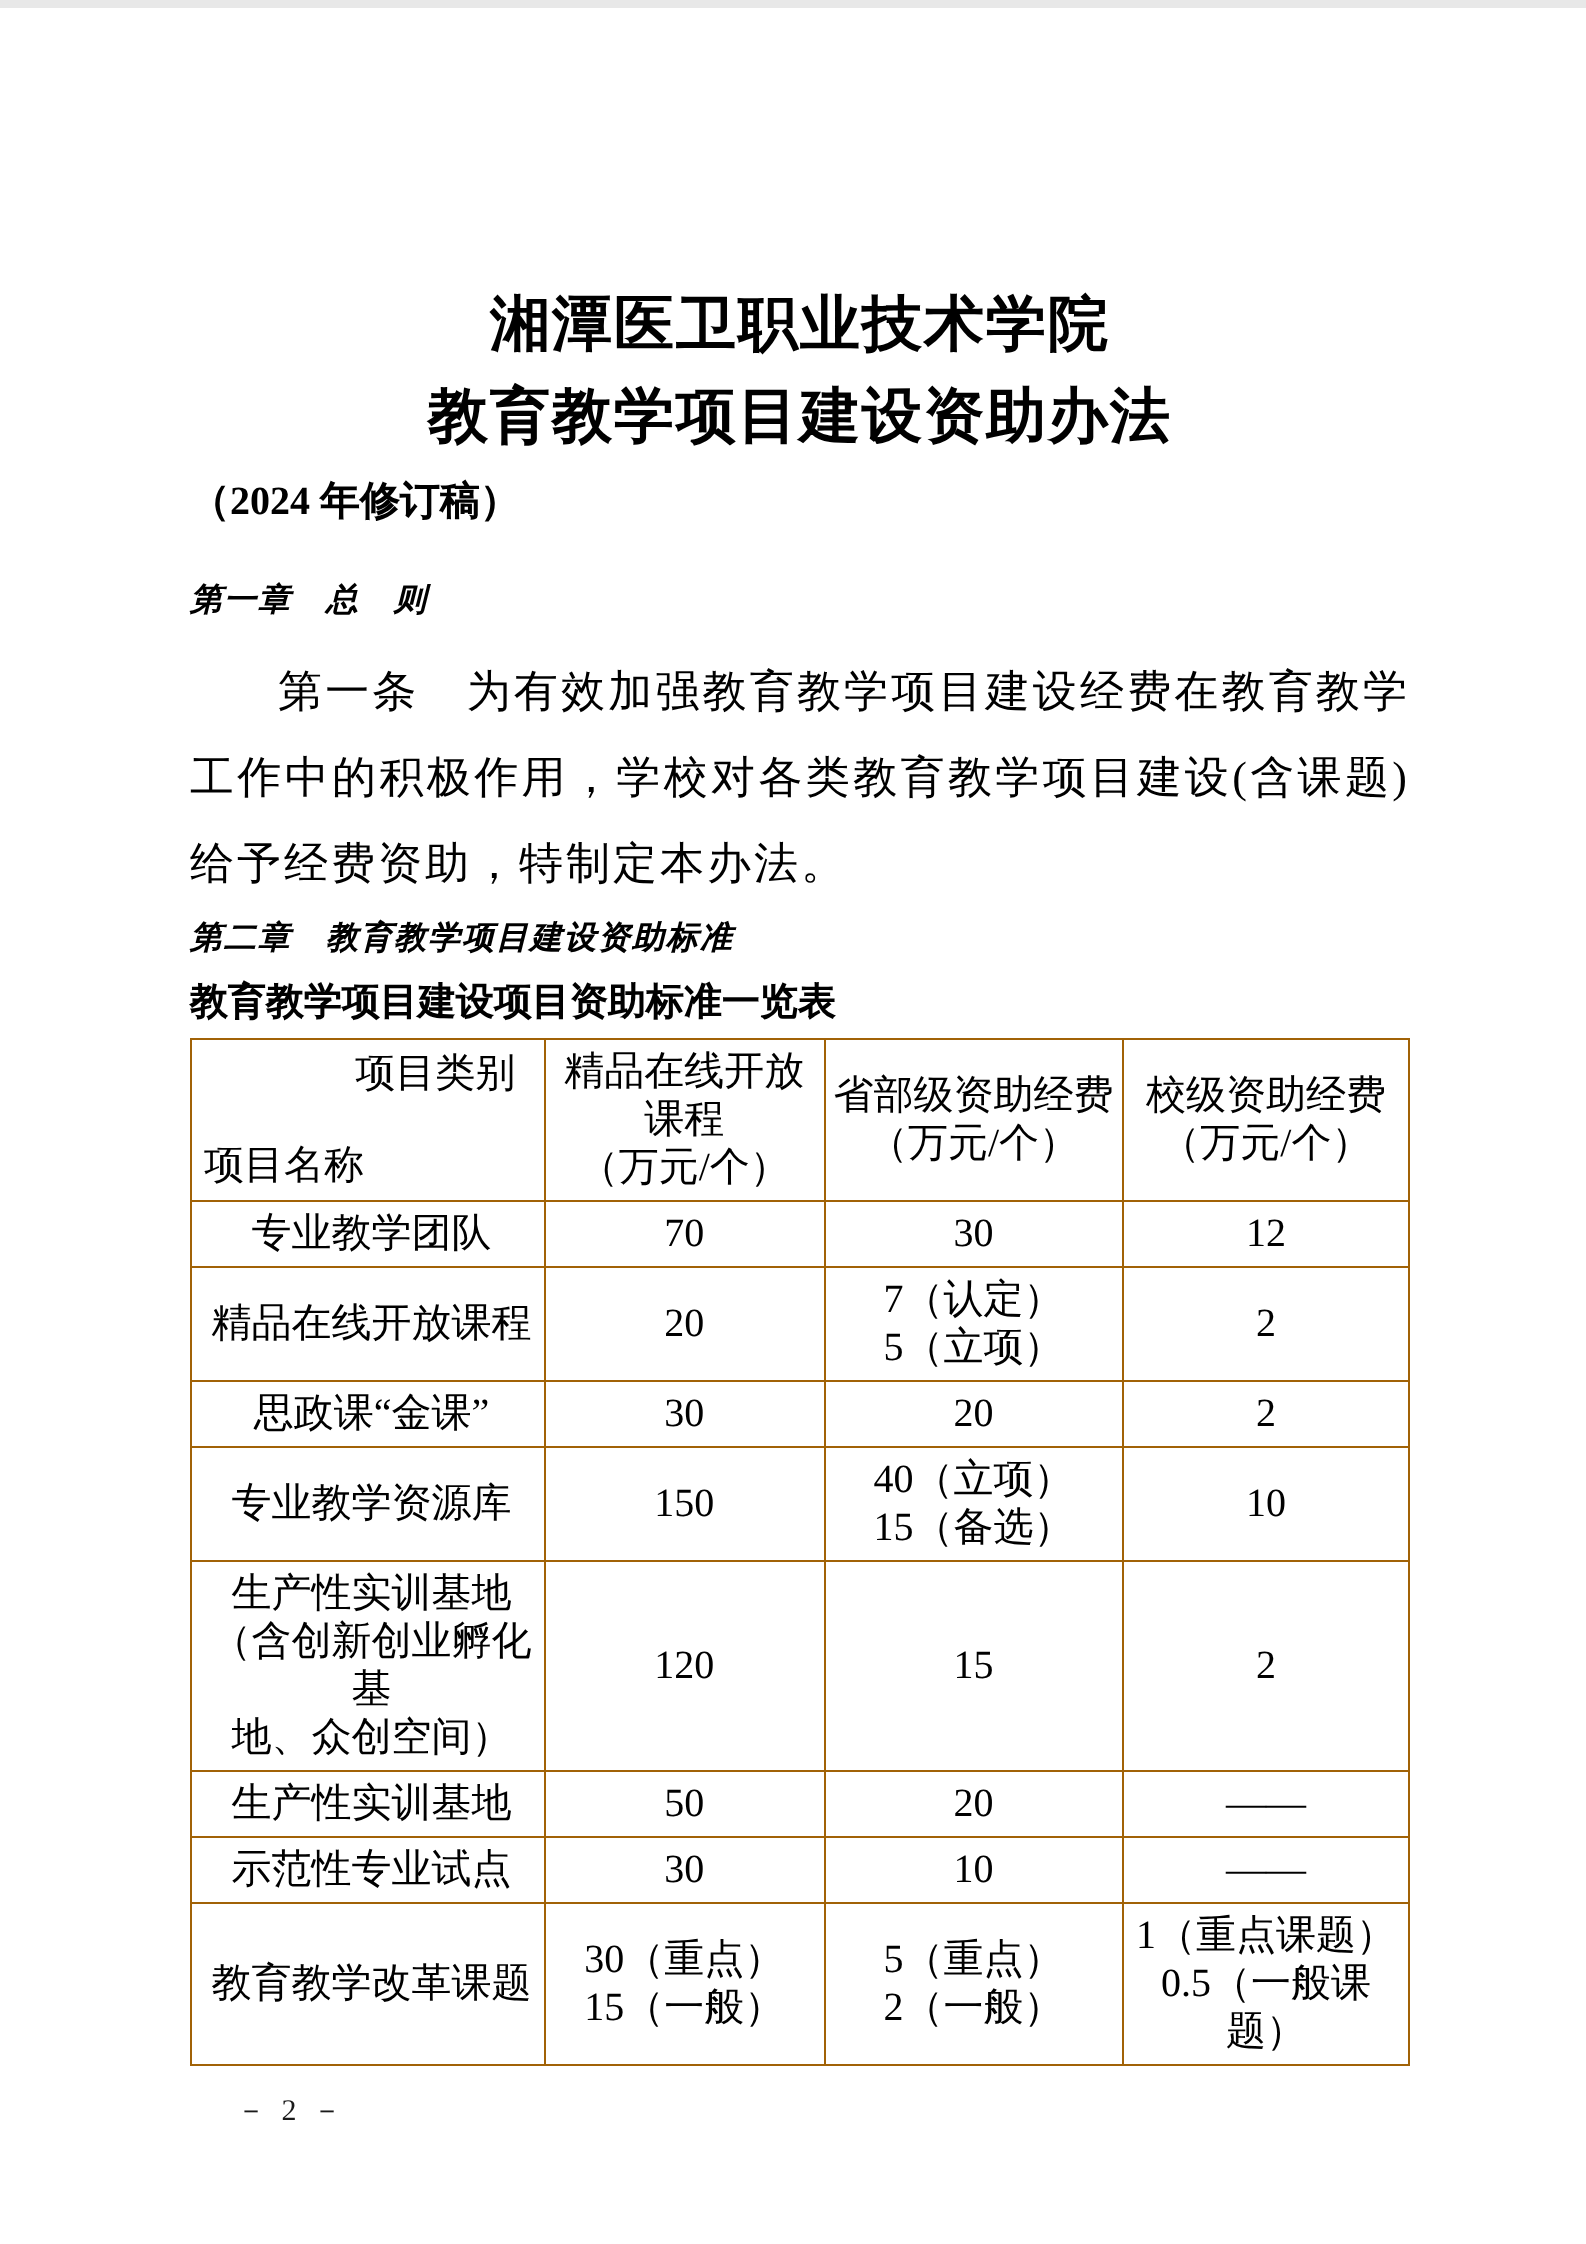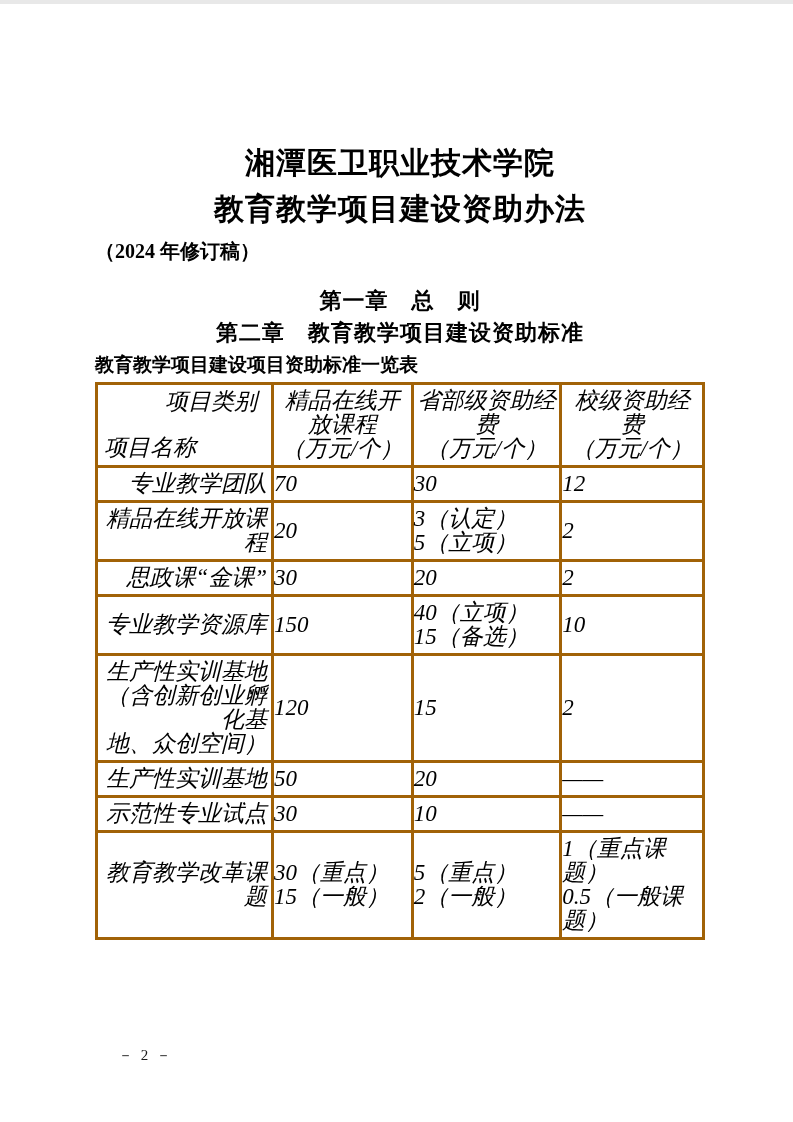--- a/index.html
+++ b/index.html
@@ -24,25 +24,26 @@
     letter-spacing: 1px;
   }
   .subtitle {
     margin-top: 6px;
     font-weight: bold;
     font-size: 20px;
     line-height: 26px;
   }
   .chapter {
     margin-top: 22px;
-    text-align: center;
+    text-align: left;
     font-weight: bold;
-    font-size: 22px;
+    font-size: 16px;
     line-height: 30px;
     letter-spacing: 1px;
+    font-style: italic;
   }
   .chapter.second { margin-top: 2px; }
   .body-para {
     margin: 8px 0 0 0;
     font-size: 22px;
     line-height: 43px;
     letter-spacing: 1.5px;
     text-align: justify;
     text-indent: 2em;
   }
@@ -53,34 +54,33 @@
     line-height: 26px;
   }
   table.funding-table {
     margin-top: 4px;
     width: 100%;
     border-collapse: collapse;
     table-layout: fixed;
   }
   table.funding-table th,
   table.funding-table td {
-    border: 3px solid #a16207;
-    font-size: 23px;
+    border: 1px solid #a16207;
+    font-size: 20px;
     line-height: 24px;
     font-weight: normal;
     vertical-align: middle;
     white-space: pre-line;
-    font-style: italic;
   }
   th.corner { position: relative; height: 66px; }
   .corner-top  { position: absolute; top: 5px;  right: 14px; }
   .corner-bottom { position: absolute; bottom: 5px; left: 6px; }
   th.col-h { text-align: center; padding: 4px 2px; }
-  td.cell-name { text-align: right; padding: 4px 4px 4px 8px; }
-  td.cell-val  { text-align: left; padding: 4px 0; }
+  td.cell-name { text-align: center; padding: 4px 4px 4px 8px; }
+  td.cell-val  { text-align: center; padding: 4px 0; }
   .page-footer {
     position: absolute;
     left: 118px;
     top: 1042px;
     font-size: 15px;
     letter-spacing: 2px;
     color: #1a1a1a;
   }
 </style>
 </head>
@@ -89,20 +89,21 @@
 <div class="page">
   <div class="content">
 
     <div class="doc-title">湘潭医卫职业技术学院</div>
     <div class="doc-title">教育教学项目建设资助办法</div>
 
     <div class="subtitle">（2024 年修订稿）</div>
 
     <div class="chapter">第一章　总　则</div>
 
+    <p class="body-para">第一条　为有效加强教育教学项目建设经费在教育教学工作中的积极作用，学校对各类教育教学项目建设(含课题)给予经费资助，特制定本办法。</p>
 
     <div class="chapter second">第二章　教育教学项目建设资助标准</div>
 
 
     <div class="table-title">教育教学项目建设项目资助标准一览表</div>
 
     <table class="funding-table">
       <colgroup>
         <col style="width:29%">
         <col style="width:23%">
@@ -126,21 +127,21 @@
       <tbody>
           <tr>
             <td class="cell-name">专业教学团队</td>
             <td class="cell-val">70</td>
             <td class="cell-val">30</td>
             <td class="cell-val">12</td>
           </tr>
           <tr>
             <td class="cell-name">精品在线开放课程</td>
             <td class="cell-val">20</td>
-            <td class="cell-val">3（认定）
+            <td class="cell-val">7（认定）
 5（立项）</td>
             <td class="cell-val">2</td>
           </tr>
           <tr>
             <td class="cell-name">思政课“金课”</td>
             <td class="cell-val">30</td>
             <td class="cell-val">20</td>
             <td class="cell-val">2</td>
           </tr>
           <tr>

